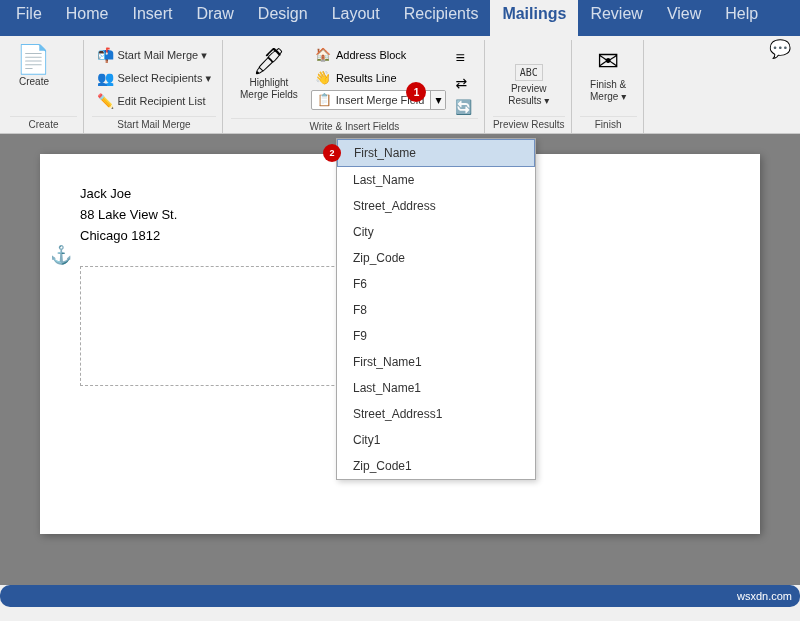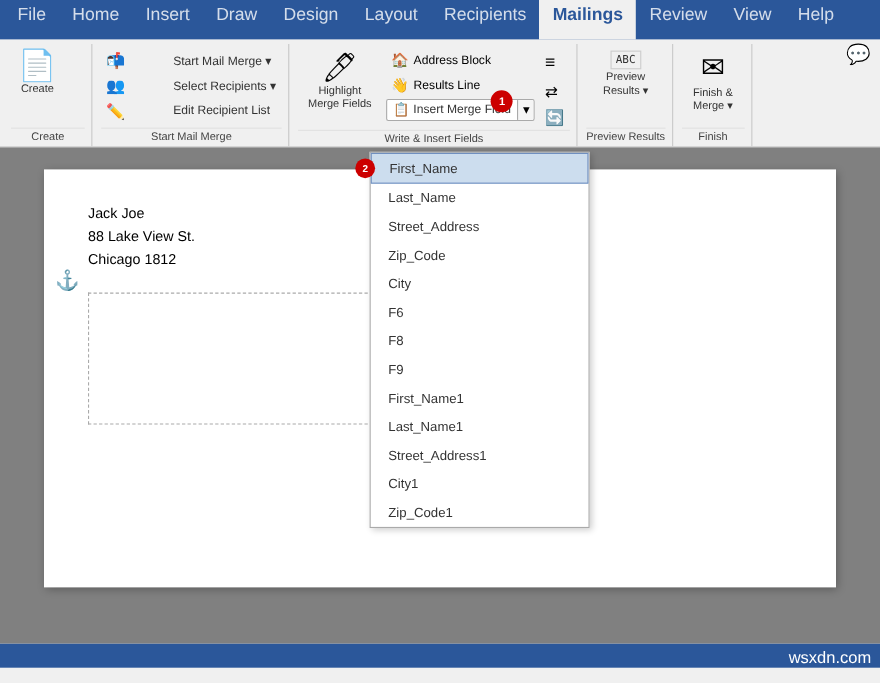--- a/index.html
+++ b/index.html
@@ -16,21 +16,21 @@
     .ribbon-group-content { display: flex; align-items: flex-start; flex: 1; gap: 2px; }
     .ribbon-group-label { text-align: center; font-size: 10px; color: #444; padding: 2px 0 3px 0; border-top: 1px solid #e0e0e0; margin-top: auto; }
 
     
     .rb-btn { display: flex; flex-direction: column; align-items: center; padding: 3px 5px; cursor: pointer; border-radius: 2px; min-width: 48px; border: 1px solid transparent; }
     .rb-icon { font-size: 28px; line-height: 1; }
     .rb-label { font-size: 10px; text-align: center; color: #333; margin-top: 2px; line-height: 1.2; }
 
     .rb-btn-small { display: flex; align-items: center; padding: 2px 4px; cursor: pointer; border-radius: 2px; border: 1px solid transparent; gap: 3px; white-space: nowrap; }
     .rb-icon-small { font-size: 14px; }
-    .rb-label-small { font-size: 11px; color: #333; margin-left: 40px; }
+    .rb-label-small { font-size: 11px; color: #333; }
 
     .rb-col { display: flex; flex-direction: column; gap: 1px; justify-content: flex-start; padding-top: 2px; }
 
     .insert-merge-field-btn { display: flex; align-items: center; border: 1px solid #aaa; border-radius: 2px; cursor: pointer; background: white; overflow: hidden; }
     .imf-main { padding: 2px 6px; font-size: 11px; color: #333; display: flex; align-items: center; gap: 3px; flex: 1; }
     .imf-dropdown { padding: 2px 4px; border-left: 1px solid #aaa; background: #f5f5f5; display: flex; align-items: center; cursor: pointer; }
 
     .highlight-btn { display: flex; flex-direction: column; align-items: center; padding: 3px 8px; cursor: pointer; border-radius: 2px; border: 1px solid transparent; }
 
     
@@ -46,21 +46,21 @@
     .anchor-icon { color: #1e90ff; font-size: 18px; position: absolute; left: 10px; top: 90px; }
 
     
     .address-block { font-size: 13px; line-height: 1.6; color: #000; font-weight: 500; }
     .address-block .name { font-weight: normal; }
 
     
     .table-area { margin-top: 20px; border: 1px dashed #aaa; padding: 10px; width: 380px; height: 120px; }
 
     
-    .status-bar { background: #2b579a; height: 22px; display: flex; align-items: flex-end; justify-content: flex-end; padding: 0 8px; color: white; font-size: 15px; }
+    .status-bar { background: #2b579a; height: 22px; display: flex; align-items: center; justify-content: flex-end; padding: 0 8px; color: white; font-size: 11px; border-radius: 10px; }
 
     
     .badge { width: 20px; height: 20px; border-radius: 50%; background: #cc0000; color: white; font-size: 11px; font-weight: bold; display: flex; align-items: center; justify-content: center; position: absolute; }
 
     .ribbon-area { position: relative; }
   </style>
 </head>
 <body>
 
 <div class="ribbon-area">
@@ -157,21 +157,21 @@
           <div class="rb-btn-small">
             <span style="font-size:14px;">🔄</span>
           </div>
         </div>
 
       </div>
       <div class="ribbon-group-label">Write &amp; Insert Fields</div>
     </div>
 
     <div class="ribbon-group" style="min-width:80px; position:relative;">
-      <div class="ribbon-group-content" style="justify-content:center;">
+      <div class="ribbon-group-content" style="justify-content:center;margin-top:18px;">
         <div class="rb-btn">
           <div style="font-size:26px; background:#f0f0f0; border:1px solid #ccc; padding:2px 4px; display:flex; align-items:center; justify-content:center;">
             <span style="font-size:10px; font-family:monospace; color:#333;">ABC</span>
           </div>
           <div style="font-size:10px; text-align:center; color:#333; margin-top:2px; line-height:1.2;">Preview<br>Results ▾</div>
         </div>
       </div>
       <div class="ribbon-group-label">Preview Results</div>
     </div>
 
@@ -192,22 +192,22 @@
     <div style="position:relative;">
       <div class="dropdown-item selected">
         <span>First_Name</span>
         <div class="badge" style="top:50%; transform:translateY(-50%); left:-14px; width:18px; height:18px; font-size:9px;">
           <span>2</span>
         </div>
       </div>
     </div>
     <div class="dropdown-item"><span>Last_Name</span></div>
     <div class="dropdown-item"><span>Street_Address</span></div>
+    <div class="dropdown-item"><span>City</span></div>
     <div class="dropdown-item"><span>Zip_Code</span></div>
-    <div class="dropdown-item"><span>City</span></div>
     <div class="dropdown-item"><span>F6</span></div>
     <div class="dropdown-item"><span>F8</span></div>
     <div class="dropdown-item"><span>F9</span></div>
     <div class="dropdown-item"><span>First_Name1</span></div>
     <div class="dropdown-item"><span>Last_Name1</span></div>
     <div class="dropdown-item"><span>Street_Address1</span></div>
     <div class="dropdown-item"><span>City1</span></div>
     <div class="dropdown-item"><span>Zip_Code1</span></div>
   </div>
 

